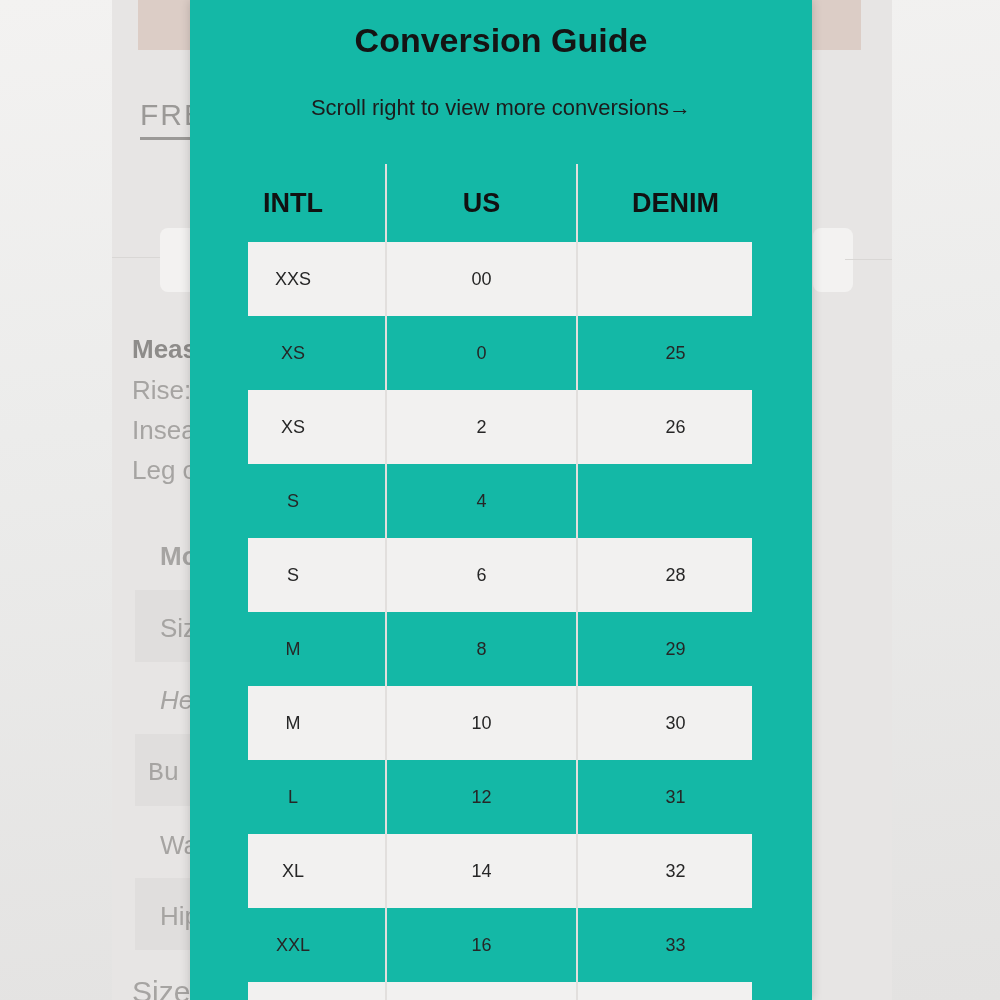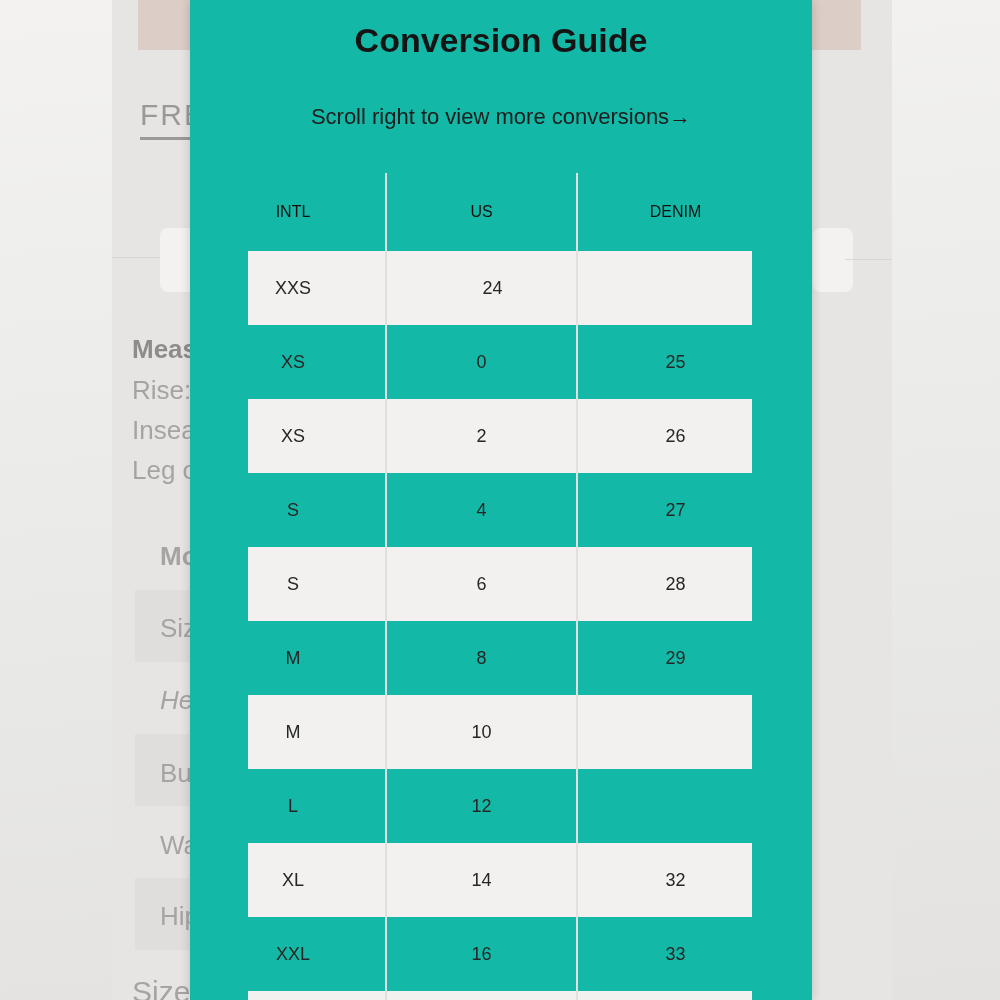--- a/index.html
+++ b/index.html
@@ -52,21 +52,21 @@
     box-shadow: 0 0 10px rgba(0,0,0,0.18);
     overflow: hidden;
   }
   .modal-title {
     margin-top: 21px;
     text-align: center;
     font-size: 34px; line-height: 38px; font-weight: 700;
     color: #141414;
   }
   .scroll-hint {
-    margin-top: 45px;
+    margin-top: 36px;
     text-align: center;
     font-size: 22px; line-height: 26px;
     color: #1c1c1c;
   }
   .conv-table {
     position: relative;
     margin: 43px 0 0 58px;
     width: 504px;
   }
   .v-divider {
@@ -80,21 +80,21 @@
     grid-template-columns: 138px 191px 175px;
     align-items: center;
     height: 74px;
     position: relative; z-index: 1;
   }
   .t-row.head { height: 78px; }
   .t-rows .t-row:nth-child(odd) { background: #f2f1f0; }
   .t-cell { text-align: center; font-size: 18px; color: #262626; }
   .t-cell.c1 { padding-right: 48px; }
   .t-cell.c3 { padding-left: 22px; }
-  .t-row.head .t-cell { font-size: 16px; font-weight: 400; color: #111111; }
+  .t-row.head .t-cell { font-size: 27px; font-weight: 700; color: #111111; }
 </style>
 </head>
 <body>
 
 <div class="outer-bg"></div>
 
 <div class="page-strip">
   <div class="pink-banner"></div>
   <div class="bg-nav-link">FREI</div>
 
@@ -108,21 +108,21 @@
   <div class="bg-text" style="left:20px; top:415px;">Insea</div>
   <div class="bg-text" style="left:20px; top:455px;">Leg o</div>
 
   <div class="bg-stripe" style="top:590px;"></div>
   <div class="bg-stripe" style="top:734px;"></div>
   <div class="bg-stripe" style="top:878px;"></div>
 
   <div class="bg-text" style="left:48px; top:541px;font-weight:bold;">Mo</div>
   <div class="bg-text" style="left:48px; top:613px;">Siz</div>
   <div class="bg-text" style="left:48px; top:685px;font-style:italic;">He</div>
-  <div class="bg-text" style="left:48px; top:758px;">Bu</div>
+  <div class="bg-text" style="left:36px; top:758px;font-family:Liberation Mono, monospace;">Bu</div>
   <div class="bg-text" style="left:48px; top:830px;">Wa</div>
   <div class="bg-text" style="left:48px; top:901px;">Hip</div>
 
   <div class="bg-bottom-heading">Size G</div>
 </div>
 
 <div class="modal">
   <div class="modal-title">Conversion Guide</div>
   <div class="scroll-hint">Scroll right to view more conversions→</div>
 
@@ -132,54 +132,55 @@
 
     <div class="t-row head">
       <div class="t-cell c1">INTL</div>
       <div class="t-cell c2">US</div>
       <div class="t-cell c3">DENIM</div>
     </div>
 
     <div class="t-rows">
       <div class="t-row">
         <div class="t-cell c1">XXS</div>
-        <div class="t-cell c3">24</div>
+        <div class="t-cell c2">00</div>
       </div>
       <div class="t-row">
         <div class="t-cell c1">XS</div>
         <div class="t-cell c2">0</div>
         <div class="t-cell c3">25</div>
       </div>
       <div class="t-row">
         <div class="t-cell c1">XS</div>
         <div class="t-cell c2">2</div>
         <div class="t-cell c3">26</div>
       </div>
       <div class="t-row">
         <div class="t-cell c1">S</div>
         <div class="t-cell c2">4</div>
-        <div class="t-cell c3">27</div>
       </div>
       <div class="t-row">
         <div class="t-cell c1">S</div>
         <div class="t-cell c2">6</div>
         <div class="t-cell c3">28</div>
       </div>
       <div class="t-row">
         <div class="t-cell c1">M</div>
         <div class="t-cell c2">8</div>
         <div class="t-cell c3">29</div>
       </div>
       <div class="t-row">
         <div class="t-cell c1">M</div>
         <div class="t-cell c2">10</div>
+        <div class="t-cell c3">30</div>
       </div>
       <div class="t-row">
         <div class="t-cell c1">L</div>
         <div class="t-cell c2">12</div>
+        <div class="t-cell c3">31</div>
       </div>
       <div class="t-row">
         <div class="t-cell c1">XL</div>
         <div class="t-cell c2">14</div>
         <div class="t-cell c3">32</div>
       </div>
       <div class="t-row">
         <div class="t-cell c1">XXL</div>
         <div class="t-cell c2">16</div>
         <div class="t-cell c3">33</div>

